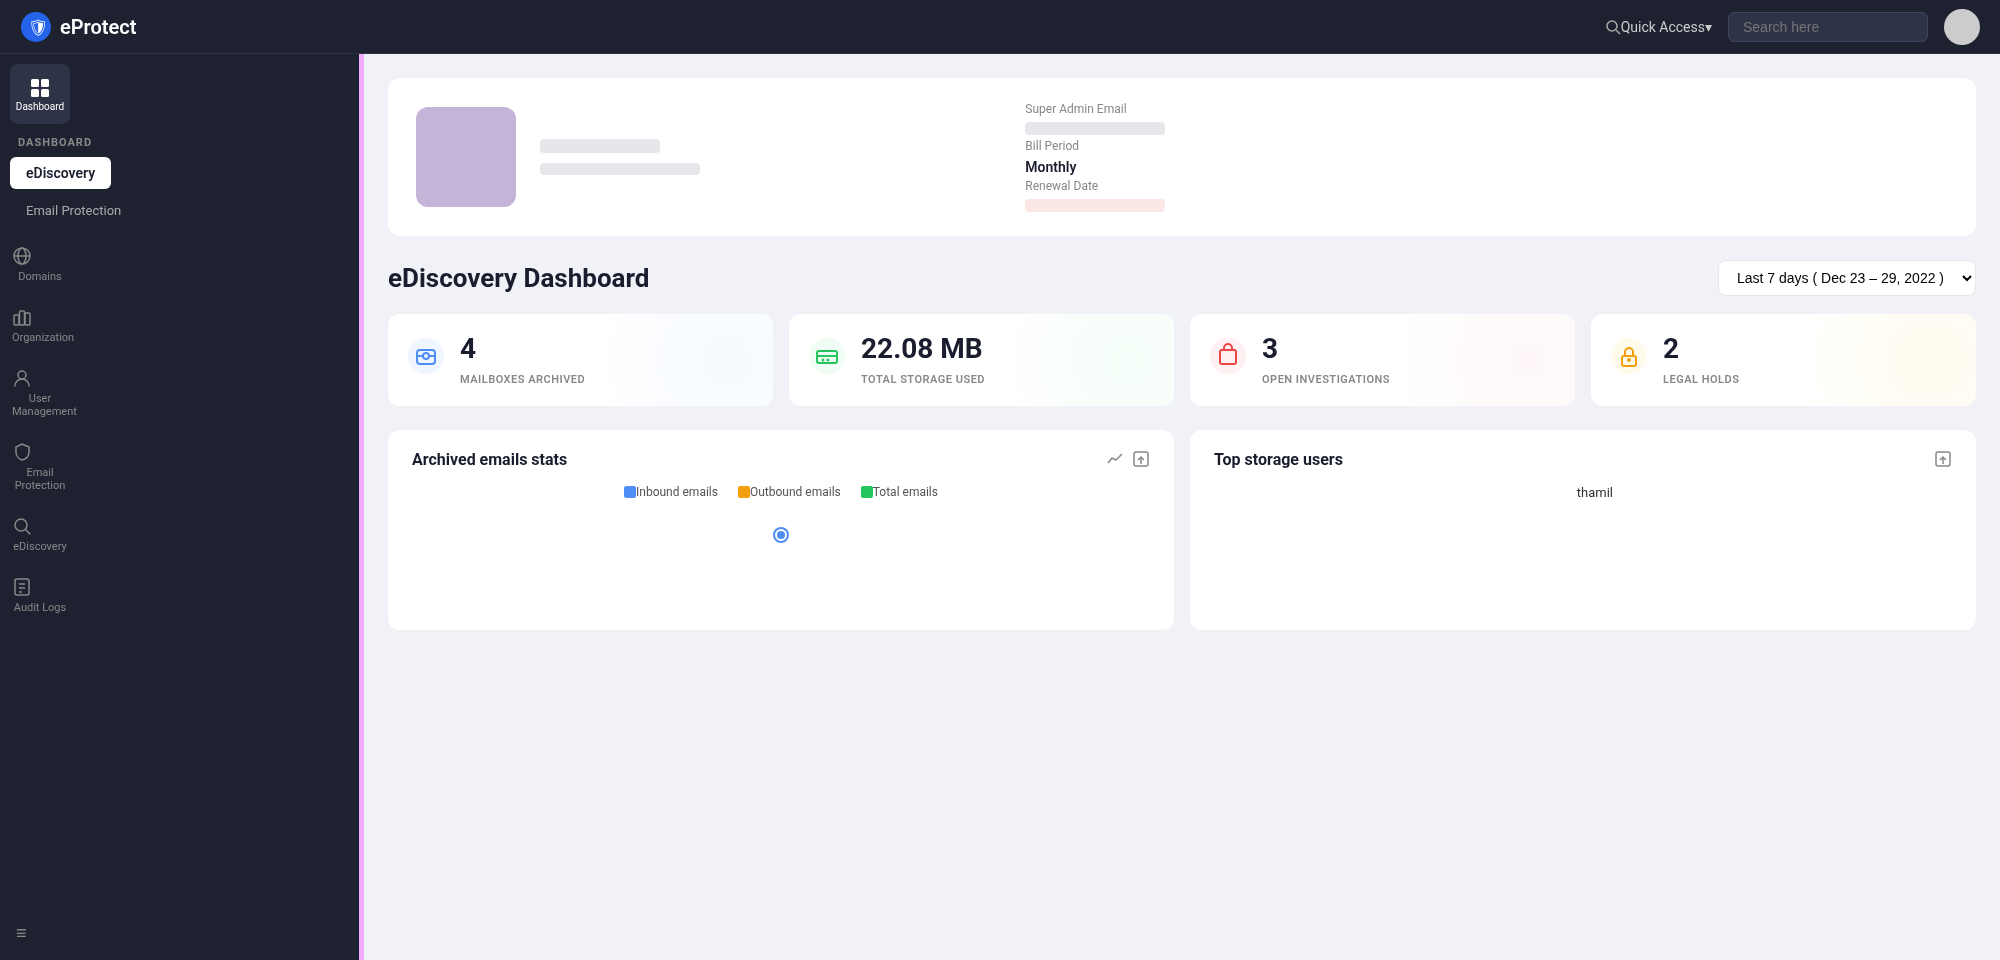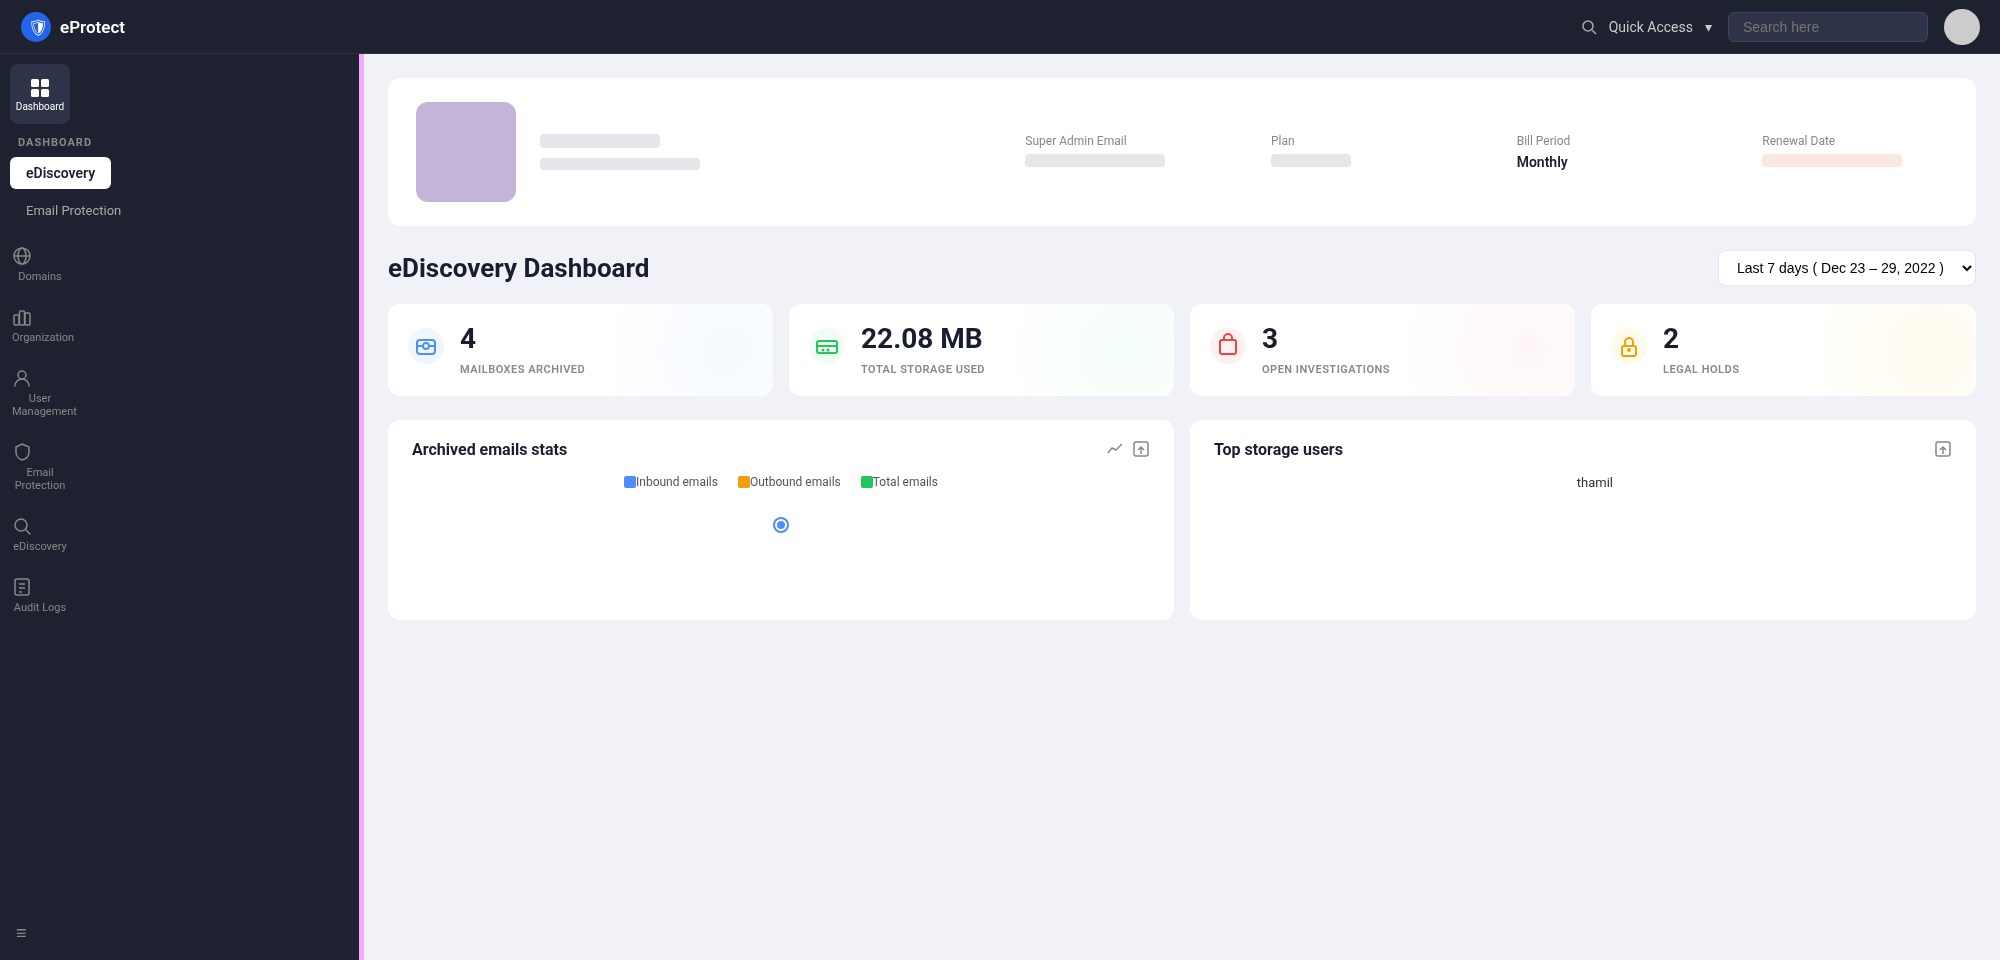--- a/index.html
+++ b/index.html
@@ -19,33 +19,33 @@
       display: flex;
       align-items: center;
       gap: 8px;
       flex: 1;
     }
     .logo-icon {
       width: 32px;
       height: 32px;
     }
     .logo-text {
-      font-size: 17px;
+      font-size: 20px;
       font-weight: 600;
       color: #fff;
     }
     .nav-right {
       display: flex;
       align-items: center;
       gap: 16px;
     }
     .quick-access {
       display: flex;
       align-items: flex-start;
-      gap: 12px;
+      gap: 0;
       color: #ccc;
       font-size: 14px;
       cursor: pointer;
     }
     .search-bar {
       background: #2e3347;
       border: 1px solid #3e4560;
       border-radius: 6px;
       padding: 6px 14px;
       color: #999;
@@ -223,22 +223,22 @@
       margin-bottom: 10px;
     }
     .profile-sub-bar {
       width: 160px;
       height: 12px;
       background: #e5e7eb;
       border-radius: 4px;
     }
     .profile-meta {
       display: grid;
-      grid-template-columns: 1fr 1fr 1fr 1fr;
-      gap: 28px 60px;
+      grid-template-columns: 1fr;
+      gap: 4px 60px;
       flex: 2;
     }
     .meta-item {}
     .meta-label {
       font-size: 12px;
       color: #888;
       margin-bottom: 6px;
     }
     .meta-value-bar {
       width: 140px;
@@ -531,24 +531,20 @@
       <div class="profile-info">
         <div class="profile-name-bar"></div>
         <div class="profile-sub-bar"></div>
       </div>
       <div class="profile-meta">
         <div class="meta-item">
           <div class="meta-label">Super Admin Email</div>
           <div class="meta-value-bar"></div>
         </div>
         <div class="meta-item">
-          <div class="meta-label">Plan</div>
-          <div class="meta-value-bar" style="width:80px;"></div>
-        </div>
-        <div class="meta-item">
           <div class="meta-label">Bill Period</div>
           <div class="meta-value">Monthly</div>
         </div>
         <div class="meta-item">
           <div class="meta-label">Renewal Date</div>
           <div class="meta-value-bar pink"></div>
         </div>
       </div>
     </div>
 

